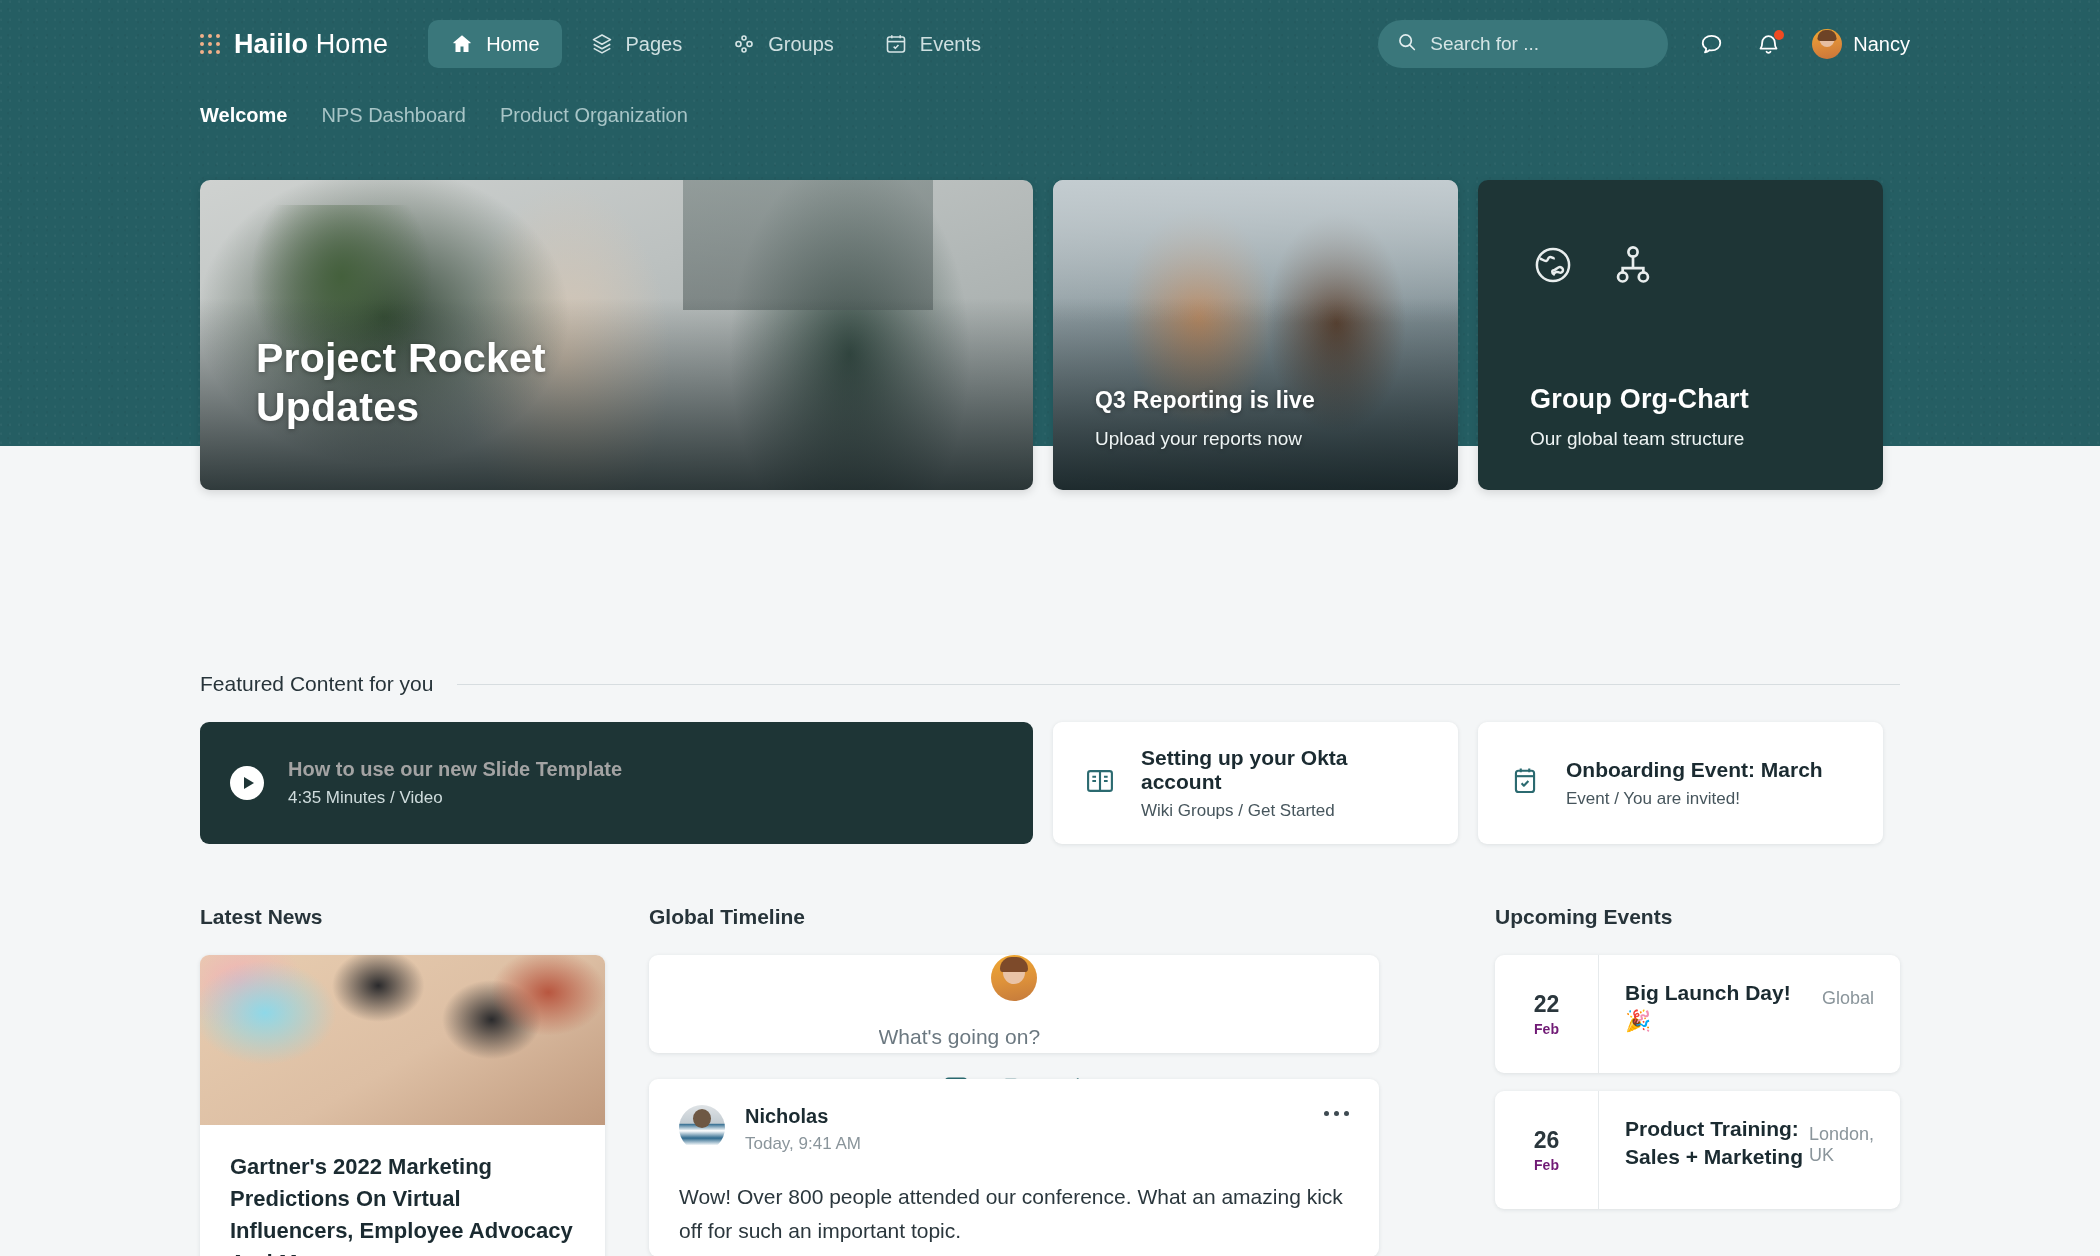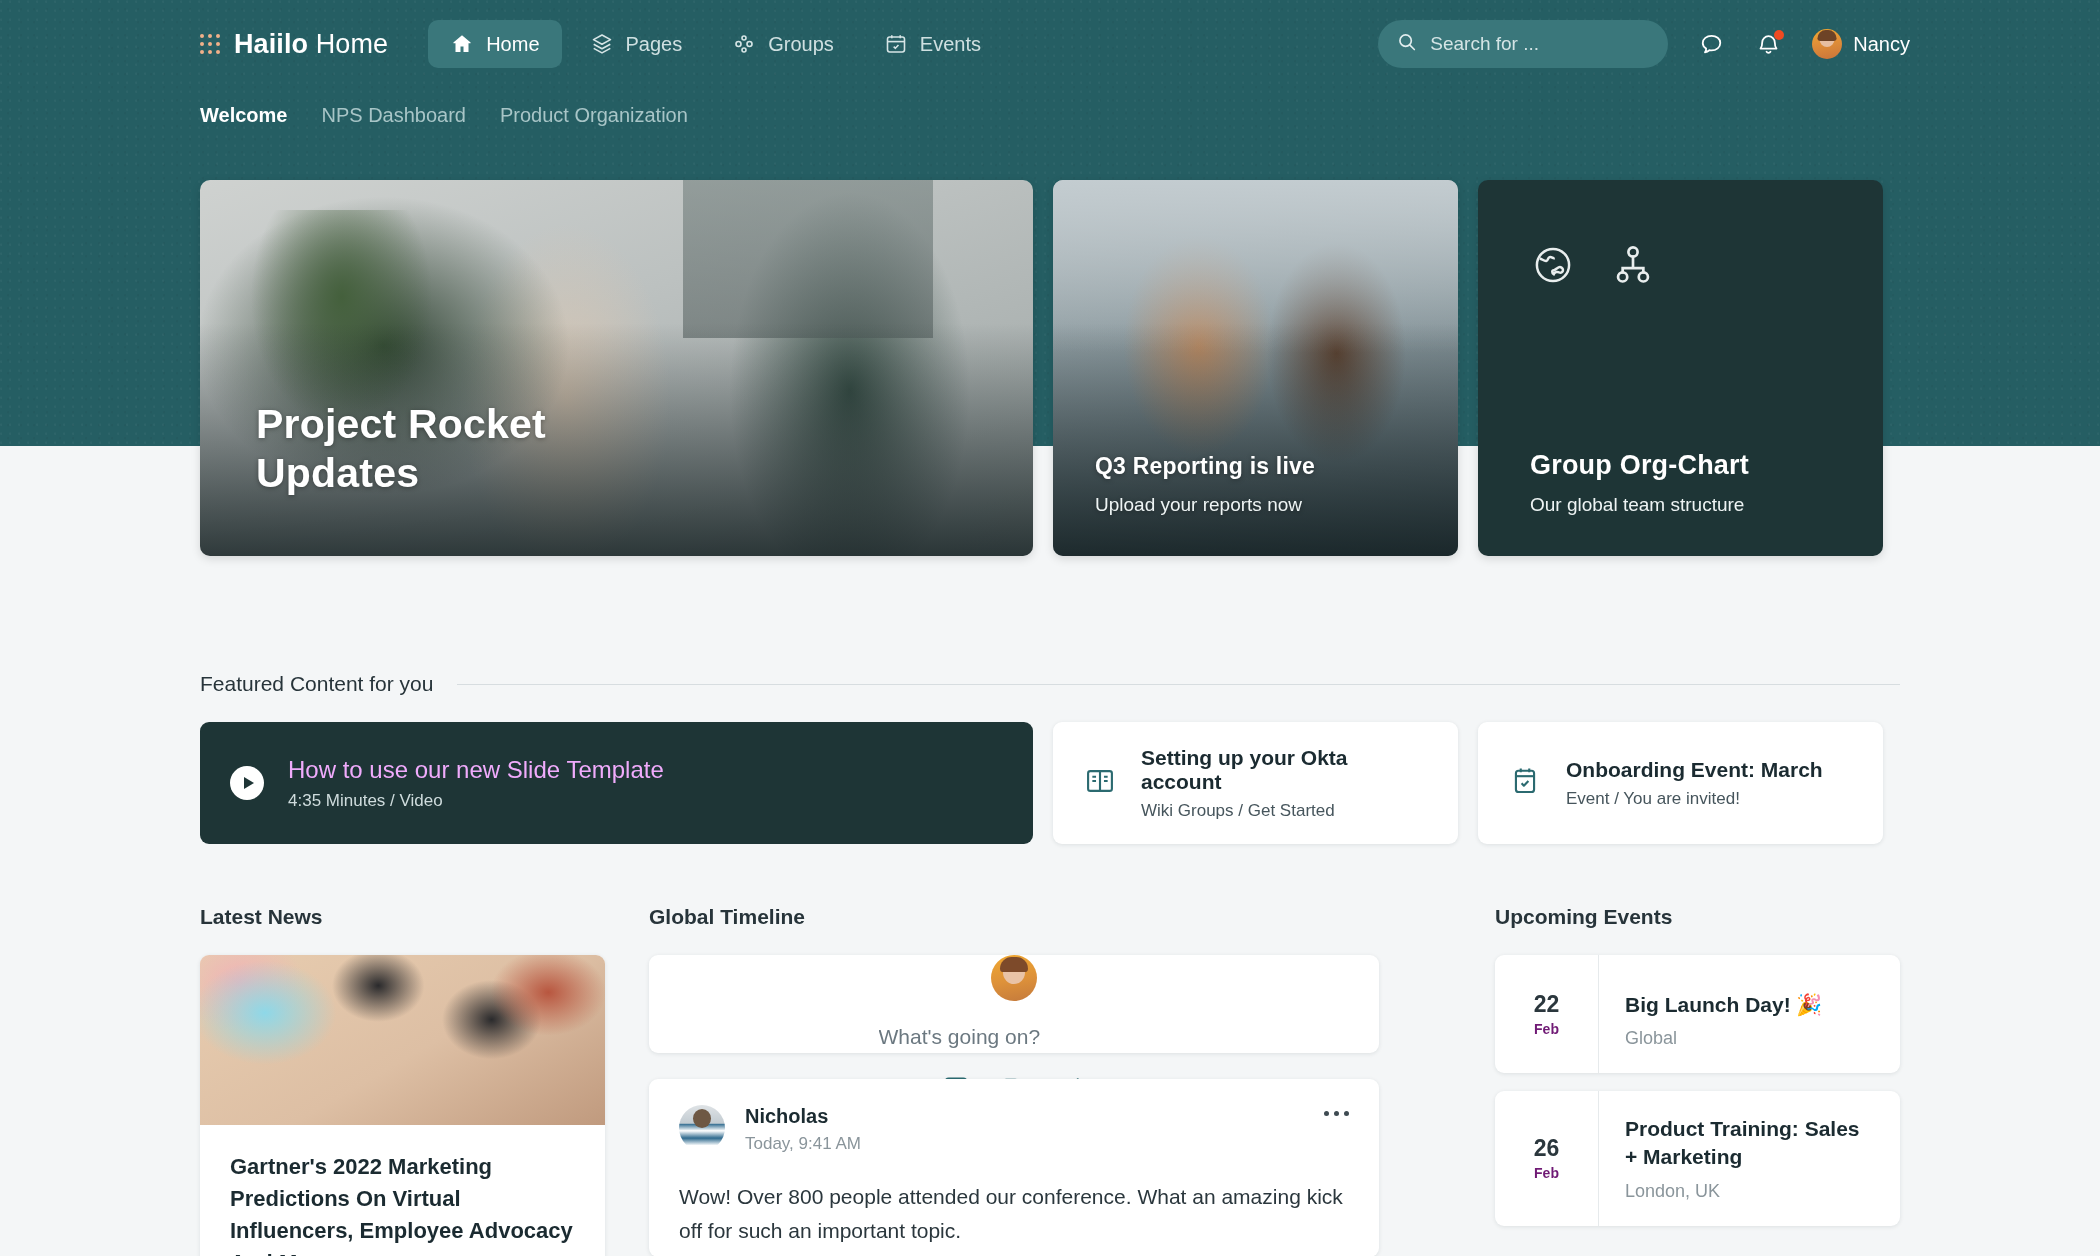--- a/index.html
+++ b/index.html
@@ -87,21 +87,21 @@
   .subnav {
     position: absolute; left: 200px; top: 104px;
     display: flex; align-items: center; gap: 34px; z-index: 6;
   }
   .subnav-item { font-size: 20px; color: #a8c5c7; cursor: pointer; white-space: nowrap; }
   .subnav-item.active { color: #ffffff; font-weight: 700; }
 
   
   .hero-row {
     position: absolute; left: 200px; top: 180px;
-    width: 1700px; height: 376px;
+    width: 1700px; height: 310px;
     display: flex; gap: 20px; z-index: 5;
   }
   .hero-card {
     position: relative; border-radius: 10px; overflow: hidden;
     box-shadow: 0 3px 10px rgba(0,0,0,.13); cursor: pointer;
   }
   .hero-big { width: 833px; }
   .hero-mid { width: 405px; }
   .hero-dark { width: 405px; background: #1e3536; }
 
@@ -185,21 +185,21 @@
     border-radius: 9px; display: flex; align-items: center;
     gap: 24px; padding: 0 30px; cursor: pointer;
   }
   .feat-dark { width: 833px; background: #1e3536; }
   .feat-light {
     width: 405px; background: #ffffff;
     box-shadow: 0 1px 4px rgba(20,40,50,.10);
   }
   .feat-title { font-size: 21px; font-weight: 700; color: #1b2b31; }
   .feat-sub { font-size: 17px; color: #46555c; margin-top: 7px; }
-  .feat-dark .feat-title { color: #f0abfc; font-weight: 400; font-size: 24px; }
+  .feat-dark .feat-title { color: #a3a3a3; font-weight: 700; font-size: 20px; }
   .feat-dark .feat-sub { color: #cfdcdd; }
   .play-circle {
     width: 34px; height: 34px; border-radius: 50%; background: #ffffff;
     display: flex; align-items: center; justify-content: center; flex: none;
   }
   .play-circle i {
     width: 0; height: 0; border-left: 10px solid #1e3536;
     border-top: 6.5px solid transparent; border-bottom: 6.5px solid transparent;
     margin-left: 3px; display: block;
   }
@@ -271,21 +271,21 @@
     background: #fff; border-radius: 9px; margin-bottom: 18px;
     box-shadow: 0 1px 4px rgba(20,40,50,.10);
     display: flex; align-items: stretch; min-height: 118px; cursor: pointer;
   }
   .event-date {
     width: 104px; flex: none; display: flex; flex-direction: column;
     align-items: center; justify-content: center; border-right: 1px solid #e6eaec;
   }
   .event-day { font-size: 23px; font-weight: 700; color: #2b373d; }
   .event-mon { font-size: 14px; font-weight: 700; color: #701a75; margin-top: 3px; }
-  .event-info { padding: 24px 26px; display: flex; flex-direction: column; justify-content: flex-end; }
+  .event-info { padding: 24px 26px; display: flex; flex-direction: row; justify-content: flex-end; }
   .event-title { font-size: 21px; font-weight: 700; color: #1b2b31; line-height: 1.35; }
   .event-loc { font-size: 18px; color: #8a959b; margin-top: 9px; }
 </style>
 </head>
 <body>
 
 <div class="teal-band"></div>
 
 <div class="navbar">
 

